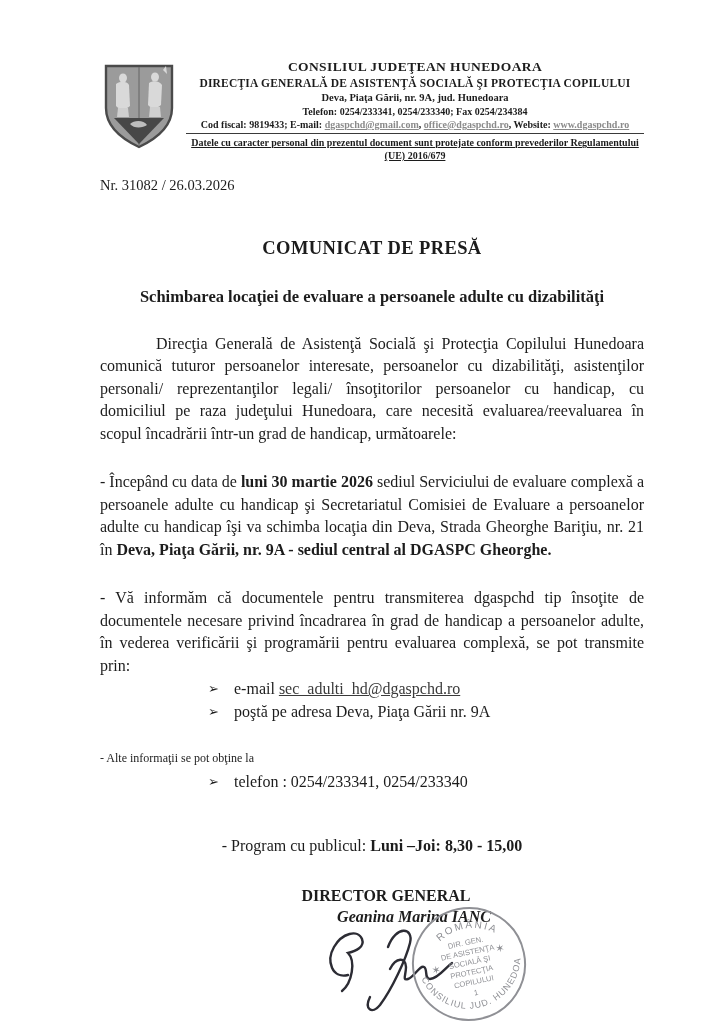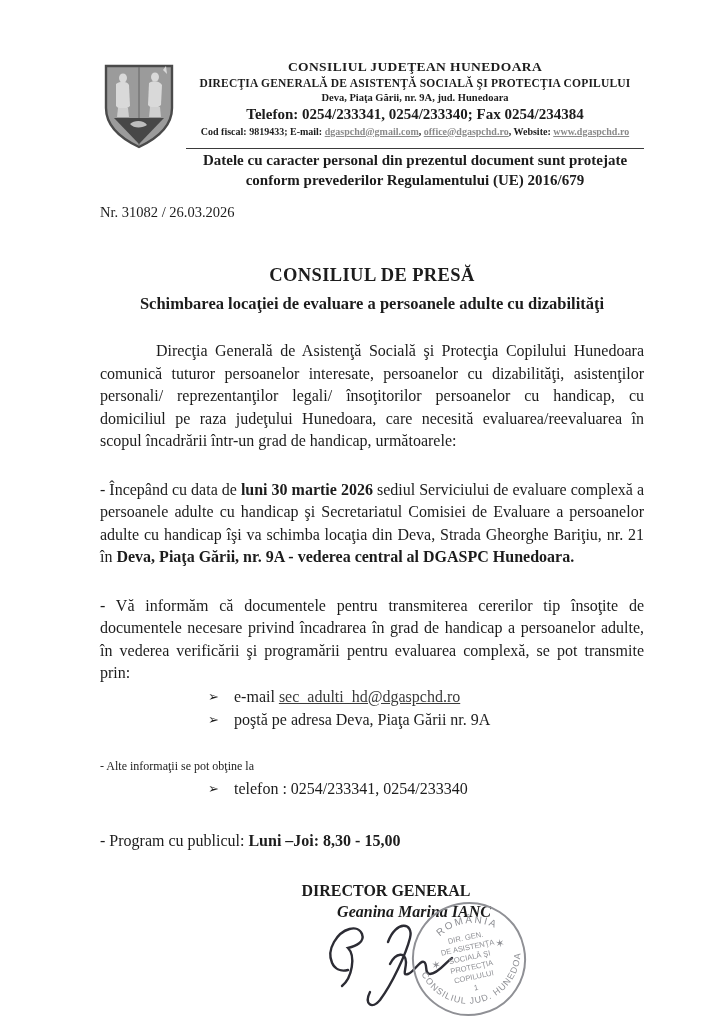--- a/index.html
+++ b/index.html
@@ -13,49 +13,49 @@
   }
   .page { padding: 58px 80px 0 100px; }
 
   
   .letterhead { display: flex; align-items: flex-start; }
   .crest { width: 82px; flex: 0 0 82px; padding-top: 4px; }
   .lh-text { flex: 1; text-align: center; line-height: 1.32; padding-left: 4px; }
   .lh-org1 { font-weight: bold; font-size: 13.5px; letter-spacing: .4px; }
   .lh-org2 { font-weight: bold; font-size: 11.5px; letter-spacing: .2px; }
   .lh-addr { font-weight: bold; font-size: 10.5px; }
-  .lh-tel  { font-weight: bold; font-size: 15px; }
+  .lh-tel  { font-weight: bold; font-size: 10px; }
   .lh-fiscal {
     font-weight: bold; font-size: 10px;
     border-bottom: 1.4px solid #3a3a3a;
-    padding-bottom: 10px;
+    padding-bottom: 2px;
   }
   .lh-link { color: #8a8a8a; text-decoration: underline; font-weight: bold; }
-  .lh-gdpr { font-weight: bold; font-size: 15px; padding-top: 2px; }
+  .lh-gdpr { font-weight: bold; font-size: 10px; padding-top: 2px; text-decoration: underline; }
 
   
   .ref-number { font-size: 14.5px; margin-top: 14px; }
   .doc-title {
     text-align: center; font-weight: bold; font-size: 18.5px;
     letter-spacing: .4px; margin-top: 44px;
   }
   .doc-subtitle {
     text-align: center; font-weight: bold; font-size: 16.5px;
-    margin-top: 8px;
+    margin-top: 28px;
   }
   .para {
     font-size: 16px; line-height: 22.5px; text-align: justify;
     margin-top: 26px;
   }
   .para.indent { text-indent: 56px; }
   .body-link { color: #3a3a3a; text-decoration: underline; text-align: right; }
   .bullet-row { font-size: 16px; line-height: 23px; margin-left: 108px; }
   .bullet-glyph { display: inline-block; width: 26px; font-size: 13px; vertical-align: 1px; }
   .plain-line { font-size: 12px; line-height: 22.5px; margin-top: 24px; }
-  .schedule { font-size: 16px; margin-top: 32px; }
+  .schedule { font-size: 16px; margin-top: 44px; text-align: center; }
   b, .bold { font-weight: bold; }
 
   
   .sig-area { position: relative; height: 230px; margin-top: 20px; }
   .sig-role {
     position: absolute; left: 136px; top: 12px; width: 300px;
     text-align: center; font-weight: bold; font-size: 16px;
   }
   .sig-name {
     position: absolute; left: 164px; top: 33px; width: 300px;
@@ -95,28 +95,28 @@
       <div class="lh-tel">Telefon: 0254/233341, 0254/233340; Fax 0254/234384</div>
       <div class="lh-fiscal">
         <span>Cod fiscal: 9819433; E-mail: </span><span class="lh-link">dgaspchd@gmail.com</span><span>, </span><span class="lh-link">office@dgaspchd.ro</span><span>, Website: </span><span class="lh-link">www.dgaspchd.ro</span>
       </div>
       <div class="lh-gdpr">Datele cu caracter personal din prezentul document sunt protejate conform prevederilor Regulamentului (UE) 2016/679</div>
     </div>
   </div>
 
   <div class="ref-number">Nr. 31082 / 26.03.2026</div>
 
-  <div class="doc-title">CONSILIUL DE PRESĂ</div>
+  <div class="doc-title">COMUNICAT DE PRESĂ</div>
   <div class="doc-subtitle">Schimbarea locaţiei de evaluare a persoanele adulte cu dizabilităţi</div>
 
   <p class="para indent">Direcţia Generală de Asistenţă Socială şi Protecţia Copilului Hunedoara comunică tuturor persoanelor interesate, persoanelor cu dizabilităţi, asistenţilor personali/ reprezentanţilor legali/ însoţitorilor persoanelor cu handicap, cu domiciliul pe raza judeţului Hunedoara, care necesită evaluarea/reevaluarea în scopul încadrării într-un grad de handicap, următoarele:</p>
 
-  <p class="para"><span>- Începând cu data de </span><b>luni 30 martie 2026</b><span> sediul Serviciului de evaluare complexă a persoanele adulte cu handicap şi Secretariatul Comisiei de Evaluare a persoanelor adulte cu handicap îşi va schimba locaţia din Deva, Strada Gheorghe Bariţiu, nr. 21 în </span><b>Deva, Piaţa Gării, nr. 9A - vederea central al DGASPC Hunedoara.</b></p>
+  <p class="para"><span>- Începând cu data de </span><b>luni 30 martie 2026</b><span> sediul Serviciului de evaluare complexă a persoanele adulte cu handicap şi Secretariatul Comisiei de Evaluare a persoanelor adulte cu handicap îşi va schimba locaţia din Deva, Strada Gheorghe Bariţiu, nr. 21 în </span><b>Deva, Piaţa Gării, nr. 9A - sediul central al DGASPC Gheorghe.</b></p>
 
-  <p class="para">- Vă informăm că documentele pentru transmiterea cererilor tip însoţite de documentele necesare privind încadrarea în grad de handicap a persoanelor adulte, în vederea verificării şi programării pentru evaluarea complexă, se pot transmite prin:</p>
+  <p class="para">- Vă informăm că documentele pentru transmiterea dgaspchd tip însoţite de documentele necesare privind încadrarea în grad de handicap a persoanelor adulte, în vederea verificării şi programării pentru evaluarea complexă, se pot transmite prin:</p>
 
   <div class="bullet-row"><span class="bullet-glyph">➢</span><span>e-mail </span><span class="body-link">sec_adulti_hd@dgaspchd.ro</span></div>
   <div class="bullet-row"><span class="bullet-glyph">➢</span><span>poştă pe adresa Deva, Piaţa Gării nr. 9A</span></div>
 
   <div class="plain-line">- Alte informaţii se pot obţine la</div>
 
   <div class="bullet-row"><span class="bullet-glyph">➢</span><span>telefon : 0254/233341, 0254/233340</span></div>
 
   <div class="schedule"><span>- Program cu publicul: </span><b>Luni –Joi: 8,30 - 15,00</b></div>
 

